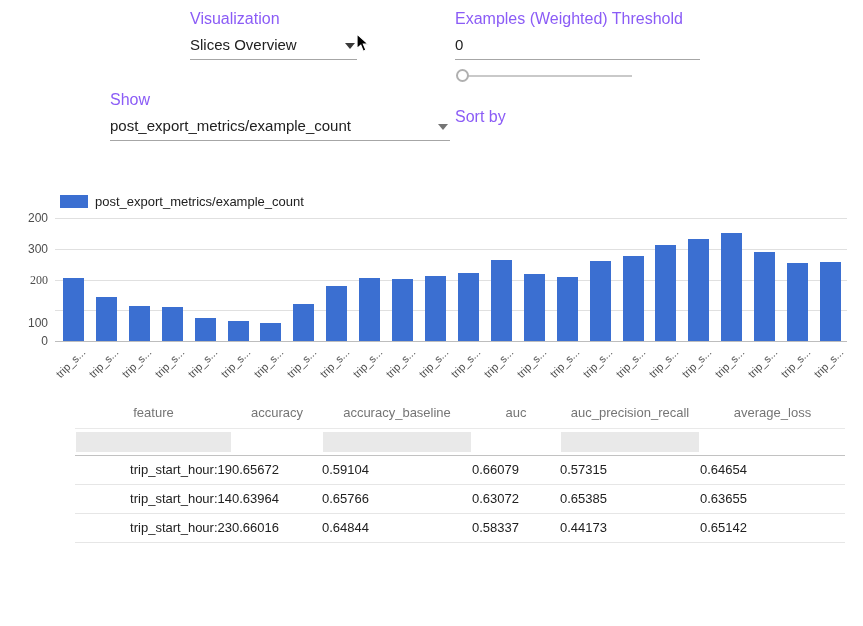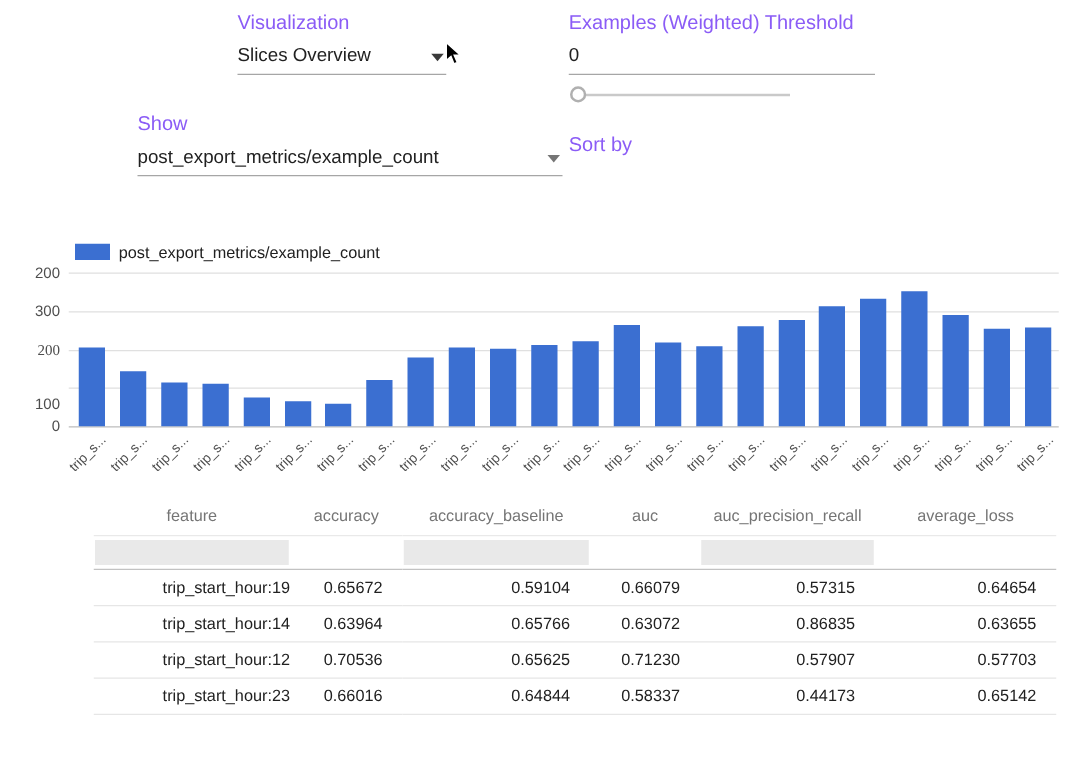--- a/index.html
+++ b/index.html
@@ -45,21 +45,21 @@
   
   .tbl-wrap { position:absolute; left:75px; top:398px; width:770px; }
   table { width:770px; border-collapse:collapse; table-layout:fixed; font-size:13px; }
   th { height:30px; font-size:13px; font-weight:500; color:#757575; text-align:center;
        border-bottom:1px solid #e9e9e9; cursor:pointer; overflow:hidden; white-space:nowrap; }
   tr.filter-row td { height:26px; border-bottom:1px solid #c2c2c2; padding:3px 1px; }
   .filter-box { height:20px; background:#e9e9e9; width:100%; }
   tbody td { height:29px; border-bottom:1px solid #e6e6e6; color:#212121;
              overflow:hidden; white-space:nowrap; }
   td.cell-feature { text-align:right; }
-  td.cell-num { text-align:right; padding-right:16px; }
+  td.cell-num { padding-right:16px; }
 </style>
 </head>
 <body>
 
 <div class="screen">
 
   <div class="ctl" style="left:190px; top:12px; width:167px;">
     <div class="ctl-label">Visualization</div>
     <div class="dd-value">
       <span>Slices Overview</span>
@@ -202,30 +202,22 @@
             <td class="cell-num">0.59104</td>
             <td class="cell-num">0.66079</td>
             <td class="cell-num">0.57315</td>
             <td class="cell-num">0.64654</td>
           </tr>
           <tr>
             <td class="cell-feature">trip_start_hour:14</td>
             <td class="cell-num">0.63964</td>
             <td class="cell-num">0.65766</td>
             <td class="cell-num">0.63072</td>
-            <td class="cell-num">0.86835</td>
+            <td class="cell-num">0.65385</td>
             <td class="cell-num">0.63655</td>
-          </tr>
-          <tr>
-            <td class="cell-feature">trip_start_hour:12</td>
-            <td class="cell-num">0.70536</td>
-            <td class="cell-num">0.65625</td>
-            <td class="cell-num">0.71230</td>
-            <td class="cell-num">0.57907</td>
-            <td class="cell-num">0.57703</td>
           </tr>
           <tr>
             <td class="cell-feature">trip_start_hour:23</td>
             <td class="cell-num">0.66016</td>
             <td class="cell-num">0.64844</td>
             <td class="cell-num">0.58337</td>
             <td class="cell-num">0.44173</td>
             <td class="cell-num">0.65142</td>
           </tr>
         </tbody>

